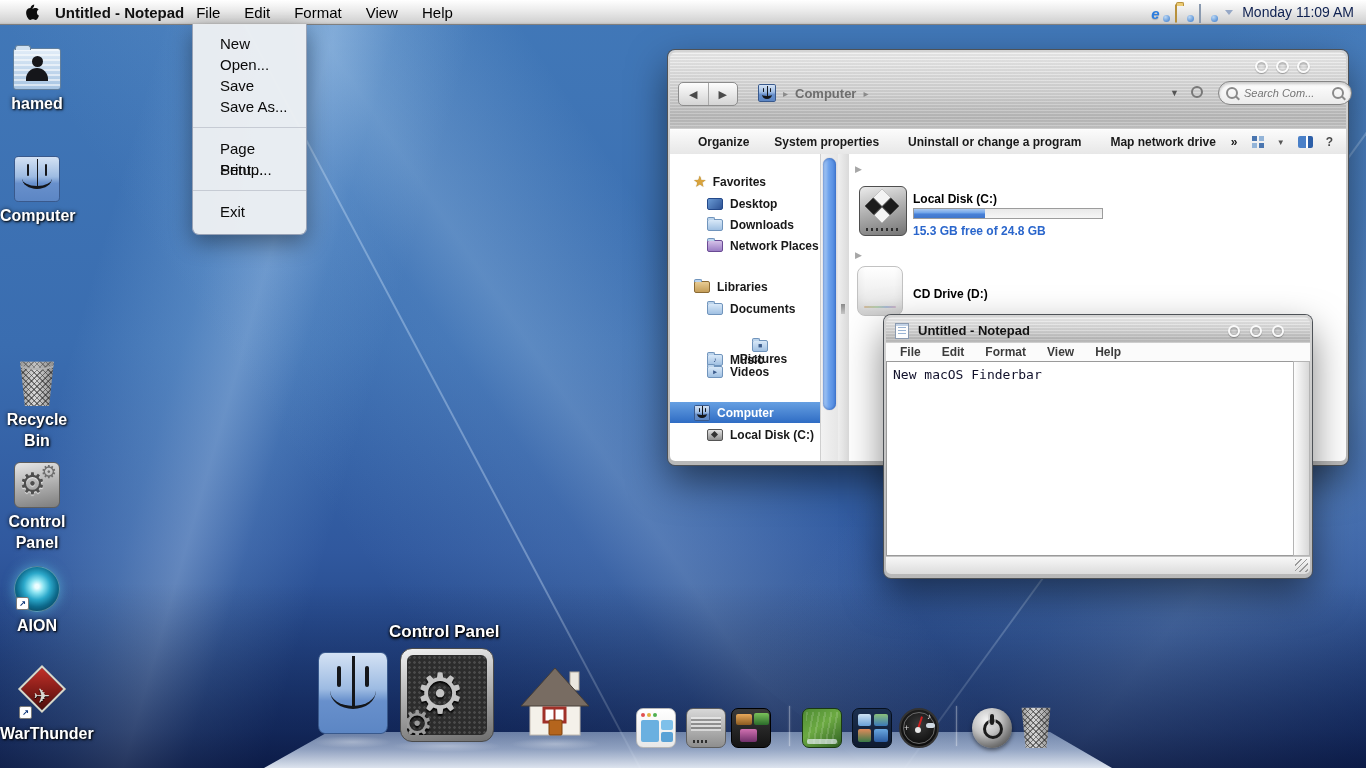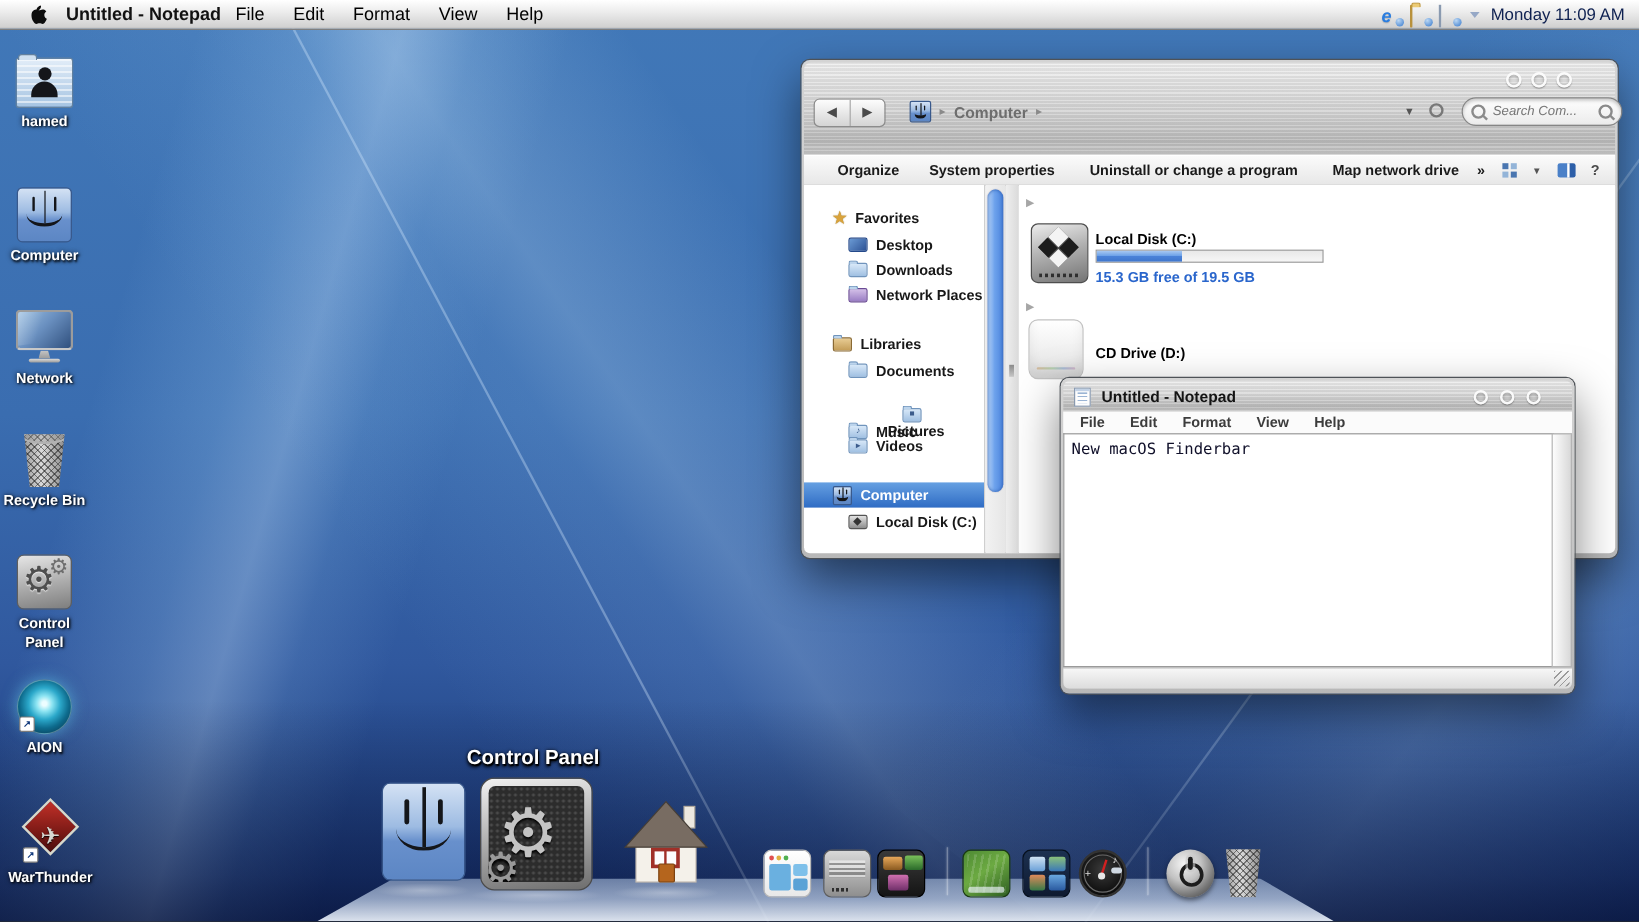--- a/index.html
+++ b/index.html
@@ -39,21 +39,21 @@
 
   
   #file-menu{position:absolute;left:192px;top:24px;width:113px;z-index:60;padding:9px 0 12px;
     background:rgba(236,239,243,.97);border:1px solid #98a2b6;border-top:none;border-radius:0 0 7px 7px;
     box-shadow:0 8px 22px rgba(0,0,0,.38);}
   .fm-item{height:21px;line-height:21px;padding-left:27px;font-size:15px;color:#0a0a0a;}
   .fm-sep{height:1px;background:#c6cbd4;margin:10px 0;}
 
   
   .dicon{position:absolute;width:74px;text-align:center;z-index:5;}
-  .dlabel{margin-top:4px;font-size:12px;font-weight:bold;color:#fff;line-height:1.3;
+  .dlabel{margin-top:4px;font-size:16px;font-weight:bold;color:#fff;line-height:1.3;
     text-shadow:1px 1px 2px rgba(0,0,0,.95),0 0 4px rgba(0,0,0,.7);}
   .art{position:relative;margin:0 auto;}
   
   .user-folder{width:46px;height:40px;border-radius:3px;border:1px solid #62809e;
     background:repeating-linear-gradient(180deg,rgba(255,255,255,.55) 0 2px,transparent 2px 5px),linear-gradient(180deg,#e2edf8,#a6c4e2);}
   .user-folder::before{content:"";position:absolute;top:-4px;left:1px;width:14px;height:4px;background:#cfe0f0;border:1px solid #62809e;border-bottom:none;border-radius:3px 3px 0 0;}
   .p-head{width:11px;height:11px;border-radius:50%;background:#15161a;margin:7px auto 1px;}
   .p-body{width:22px;height:13px;border-radius:11px 11px 0 0;background:#15161a;margin:0 auto;}
   
   .stormfall{width:44px;height:44px;border-radius:6px;border:1px solid #000;overflow:hidden;
@@ -355,28 +355,20 @@
   </div>
   <div class="dicon" style="left:0;top:156px;">
     <div class="art finder-icon" style="width:44px;height:44px;">
       <i class="f-eye l"></i>
         <i class="f-eye r"></i>
         <i class="f-mid"></i>
         <i class="f-smile"></i>
       </div>
     <div class="dlabel">Computer</div>
   </div>
-  <div class="dicon" style="left:0;top:258px;">
-    <div class="art imac">
-      <div class="imac-scr"></div>
-        <div class="imac-stand"></div>
-        <div class="imac-base"></div>
-      </div>
-    <div class="dlabel">Network</div>
-  </div>
   <div class="dicon" style="left:0;top:360px;">
     <div class="art mesh" style="width:42px;height:46px;">
         <div class="rim"></div>
       </div>
     <div class="dlabel">Recycle Bin</div>
   </div>
   <div class="dicon" style="left:0;top:462px;">
     <div class="art cp-sq">
         <span class="gear1">⚙</span>
         <span class="gear2">⚙</span>
@@ -506,21 +498,21 @@
               <i class="db"></i>
               <i class="db"></i>
               <i class="dw"></i>
             </div>
           <div class="hdd-dots"></div>
         </div>
         <span class="drv-name" style="left:64px;top:38px;">Local Disk (C:)</span>
         <div class="capbar" style="left:64px;top:54px;">
           <div class="capfill" style="width: 38%;"></div>
         </div>
-        <span class="freetext" style="left:64px;top:70px;">15.3 GB free of 19.5 GB</span>
+        <span class="freetext" style="left:64px;top:70px;">15.3 GB free of 24.8 GB</span>
         <span class="expander" style="left:6px;top:96px;">▶</span>
         <div class="cd-big" style="left:8px;top:112px;"></div>
         <span class="drv-name" style="left:64px;top:133px;">CD Drive (D:)</span>
       </div>
     </div>
   </div>
 
   <div class="mac-window" id="notepad">
     <div class="brushed" id="np-title">
       <span class="np-page np-ticon"></span>
@@ -559,13 +551,24 @@
     <span class="mb-menu">Help</span>
     <div id="mb-right">
       <span class="tray-ic"><span class="ie-e">e</span><span class="tray-dot"></span></span>
       <span class="tray-ic"><span class="tray-folder"></span><span class="tray-dot"></span></span>
       <span class="tray-ic"><span class="np-page"></span><span class="tray-dot"></span></span>
       <span class="mb-chev"></span>
       <span id="mb-clock">Monday 11:09 AM</span>
     </div>
   </div>
 
+  <div id="file-menu">
+    <div class="fm-item">New</div>
+    <div class="fm-item">Open...</div>
+    <div class="fm-item">Save</div>
+    <div class="fm-item">Save As...</div>
+    <div class="fm-sep"></div>
+    <div class="fm-item">Page Setup...</div>
+    <div class="fm-item">Print...</div>
+    <div class="fm-sep"></div>
+    <div class="fm-item">Exit</div>
+  </div>
 </div>
 
 </body></html>

